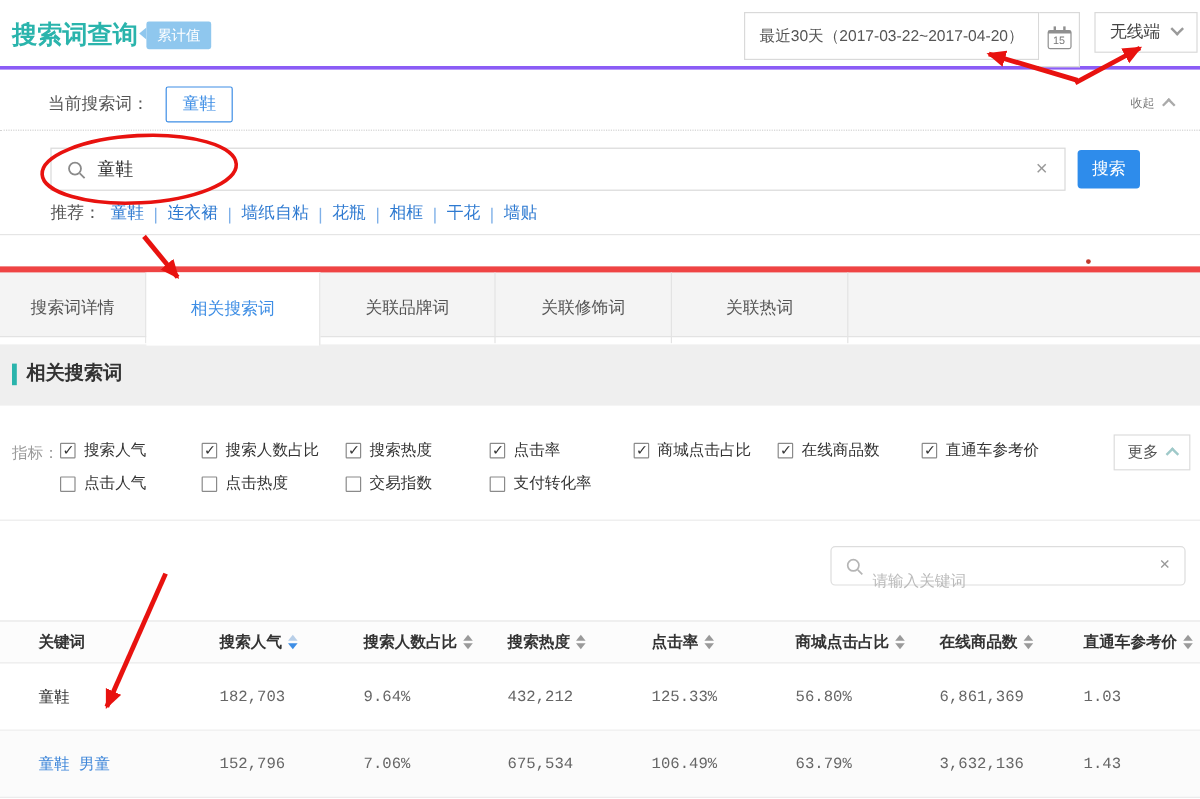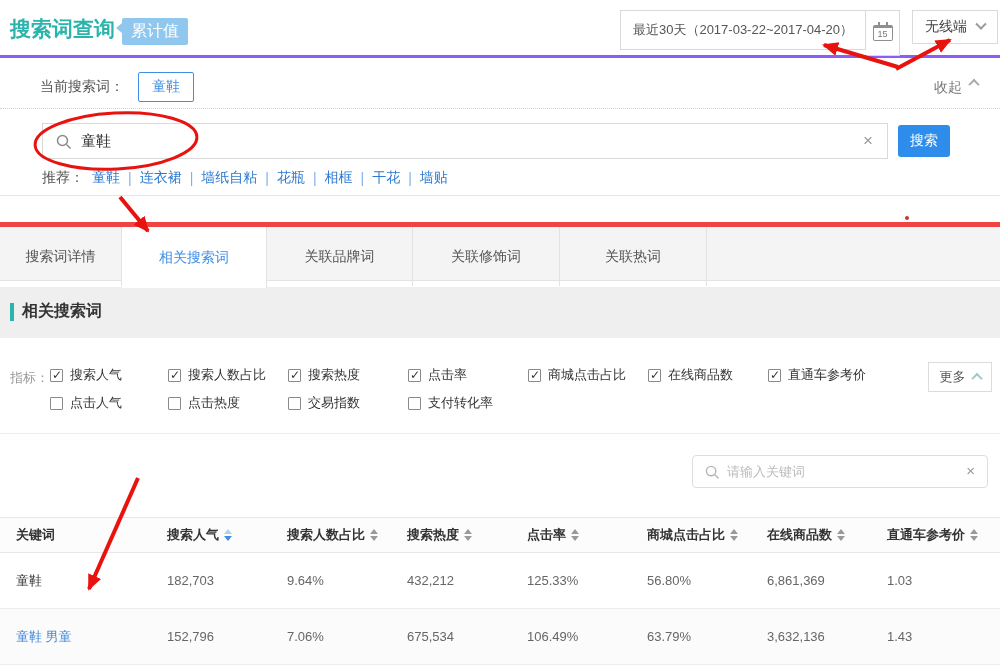--- a/index.html
+++ b/index.html
@@ -3,21 +3,21 @@
 <meta charset="utf-8">
 <style>
   * { margin:0; padding:0; box-sizing:border-box; }
   html,body { background:#fff; }
   body { font-family:"Liberation Sans","DejaVu Sans",sans-serif; }
   .page { position:relative; width:1000px; height:666px; background:#fff; overflow:hidden; }
 
   
   .top-header { position:absolute; top:2px; left:0; width:1000px; height:56px; border-bottom:3px solid #8b5cf6; }
   .page-title { position:absolute; left:10px; top:13px; font-size:21px; font-weight:bold; color:#2ab4ac; }
-  .badge { position:absolute; left:122px; top:16px; background:#8fc7ee; color:#fff; font-size:16px;
+  .badge { position:absolute; left:122px; top:16px; background:#8fc7ee; color:#fff; font-size:12px;
            padding:3px 9px; border-radius:2px; }
   .badge::before { content:""; position:absolute; left:-6px; top:5px; border-top:5px solid transparent;
            border-bottom:5px solid transparent; border-right:6px solid #8fc7ee; }
   .hdr-controls { position:absolute; top:8px; right:2px; display:flex; align-items:stretch; }
   .date-box { height:40px; border:1px solid #d9d9d9; background:#fff; display:flex; align-items:center;
            padding:0 12px; font-size:13px; color:#555; cursor:pointer; }
   .cal-box { width:34px; height:46px; border:1px solid #d9d9d9; border-left:none; background:#fff;
            display:flex; align-items:center; justify-content:center; cursor:pointer; }
   .cal { position:relative; width:20px; height:16px; border:1px solid #8f8f8f; border-top:3px solid #8f8f8f; border-radius:2px;
            display:flex; align-items:center; justify-content:center; }
@@ -30,22 +30,22 @@
            transform:rotate(45deg) translate(-2px,-2px); }
   .caret-up { width:8px; height:8px; border-right:2px solid #aaa; border-bottom:2px solid #aaa;
            transform:rotate(-135deg) translate(-1px,-1px); }
 
   
   .query-panel { position:absolute; top:57px; left:0; width:1000px; height:139px; border-bottom:1px solid #e5e5e5; }
   .current-row { position:absolute; top:15px; left:40px; display:flex; align-items:center; gap:14px; }
   .current-label { font-size:14px; color:#555; }
   .current-term-btn { border:1px solid #3e8ee5; color:#3e8ee5; background:#fff; font-size:14px;
            padding:5px 13px; border-radius:2px; cursor:pointer; }
-  .collapse-link { position:absolute; top:22px; right:22px; display:flex; gap:8px;
-           font-size:14px; color:#777; cursor:pointer; }
+  .collapse-link { position:absolute; top:22px; right:22px; display:flex; align-items:center; gap:8px;
+           font-size:10px; color:#777; cursor:pointer; }
   .dotted-sep { position:absolute; top:51px; left:0; width:1000px; border-top:1px dotted #d2d2d2; }
   .search-row { position:absolute; top:66px; left:42px; right:0; height:36px; }
   .search-input-wrap { position:absolute; left:0; top:0; width:846px; height:36px; border:1px solid #d9d9d9; background:#fff; }
   .search-input { position:absolute; left:0; top:0; width:100%; height:100%; border:none; outline:none;
            padding:0 40px 0 38px; font-size:15px; color:#333; font-family:inherit; background:transparent; }
   .mag-icon { position:absolute; left:13px; top:10px; }
   .clear-x { position:absolute; right:14px; top:7px; font-size:17px; color:#999; cursor:pointer; }
   .search-btn { position:absolute; left:856px; top:2px; width:52px; height:32px; background:#2e8ceb; color:#fff;
            border:none; border-radius:3px; font-size:14px; cursor:pointer; font-family:inherit; }
   .rec-row { position:absolute; top:112px; left:42px; display:flex; align-items:center; gap:8px; font-size:14px; }
@@ -74,31 +74,31 @@
   .cb.checked::after { content:"\2713"; position:absolute; left:1px; top:-2px; font-size:12px; color:#333; font-weight:bold; }
   .more-btn { position:absolute; right:8px; top:2px; width:64px; height:30px; border:1px solid #dcdcdc; background:#fff;
            display:flex; align-items:center; justify-content:center; gap:7px; font-size:13px; color:#555; cursor:pointer; }
   .more-btn .caret-up { border-color:#9fc9c9; }
 
   .mid-divider { position:absolute; top:433px; left:0; width:1000px; border-top:1px solid #ececec; }
 
   
   .filter-wrap { position:absolute; top:455px; right:12px; width:296px; height:33px; border:1px solid #ddd;
            border-radius:4px; background:#fff; }
-  .filter-input { position:absolute; left:0; top:0; width:100%; height:100%; border:none; outline:none; background:transparent;
+  .filter-input { position:absolute; left:0; top:12px; width:100%; height:100%; border:none; outline:none; background:transparent;
            padding:0 34px; font-size:13px; color:#555; font-family:inherit; }
   .filter-input::placeholder { color:#bbb; }
   .filter-wrap .mag-icon { left:12px; top:9px; }
   .filter-wrap .clear-x { right:12px; top:6px; font-size:15px; }
 
   
   .table { position:absolute; top:517px; left:0; width:1000px; }
   .t-row { display:grid; grid-template-columns:151px 120px 120px 120px 120px 120px 120px 1fr; align-items:center; }
   .t-head { height:36px; background:#fcfcfc; border-top:1px solid #e7e7e7; border-bottom:1px solid #e7e7e7; }
-  .t-cell { padding-left:16px; font-size:13px; color:#666; white-space:nowrap; }
+  .t-cell { padding-left:32px; font-size:13px; color:#666; white-space:nowrap;font-family:Liberation Mono, monospace; }
   .t-head .t-cell { color:#333; font-weight:bold; display:flex; align-items:center; gap:5px; }
   .t-data { height:56px; border-bottom:1px solid #ececec; background:#fff; }
   .t-data.alt { background:#fbfbfb; }
   .kw { color:#333; }
   .kw-link { color:#3e86d9; cursor:pointer; }
   .sort { display:inline-flex; flex-direction:column; gap:2px; cursor:pointer; }
   .sort i { display:block; width:0; height:0; border-left:4px solid transparent; border-right:4px solid transparent; }
   .sort .up { border-bottom:5px solid #9a9a9a; }
   .sort .dn { border-top:5px solid #9a9a9a; }
   .sort.sorted .up { border-bottom-color:#b8cfe8; }

